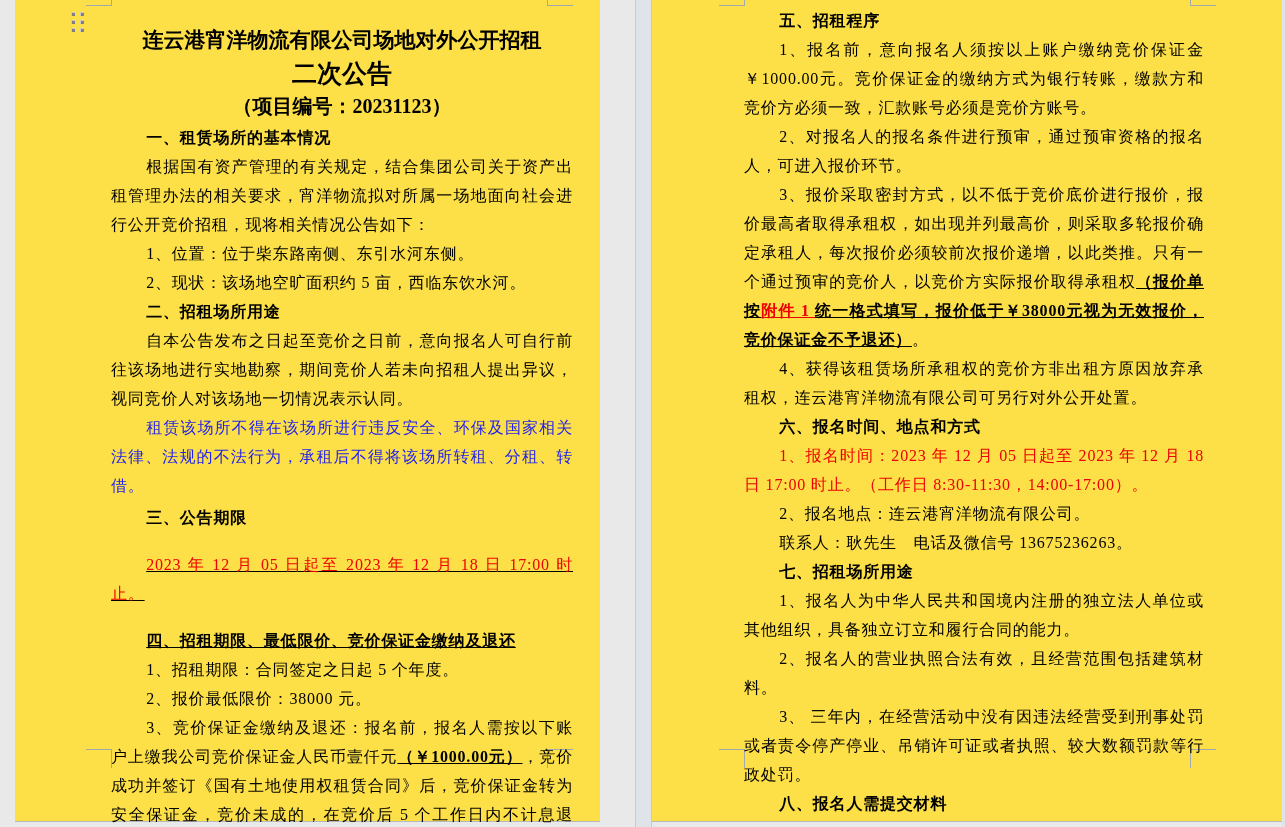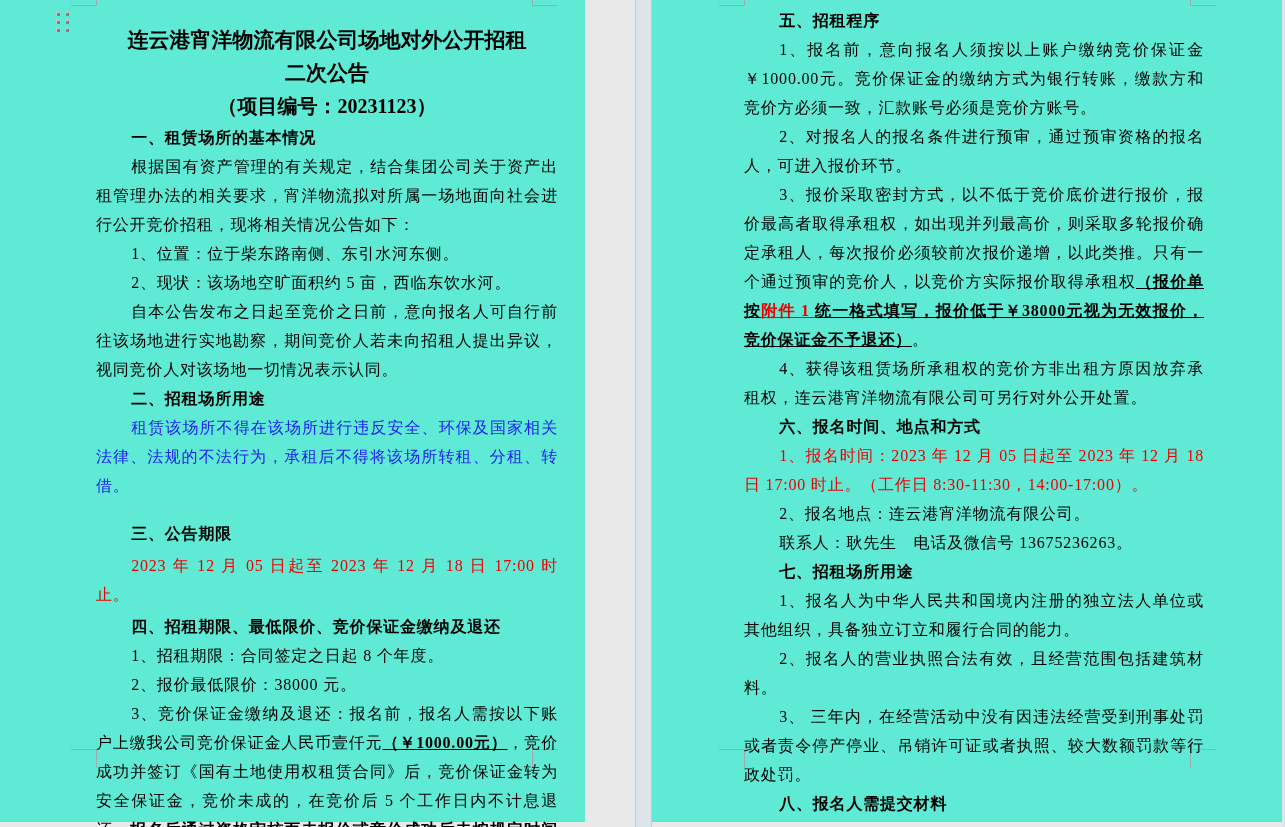--- a/index.html
+++ b/index.html
@@ -5,24 +5,24 @@
   html,body{margin:0;padding:0;}
   #screen{
     position:relative;
     width:1285px;height:827px;
     background:#e9e9e9;
     overflow:hidden;
     font-family:"Liberation Serif","DejaVu Serif",serif;
     color:#000;
   }
   .page{
-    position:absolute;top:0;height:821px;background:#5eead4;
+    position:absolute;top:0;height:821px;background:#fde047;
     border-bottom:1px solid #b6b9bc;
   }
-  #page-left{left:0;width:585px;}
+  #page-left{left:15px;width:585px;}
   #page-right{left:652px;width:630px;}
   #page-gap{
     position:absolute;top:0;left:635px;width:17px;height:827px;
     background:var(--c-gap,#dee4ea);
     border-left:1px solid #c6cbd0;border-right:1px solid #c6cbd0;
     box-sizing:border-box;
   }
   #right-edge{
     position:absolute;top:0;right:0;width:3px;height:827px;
     background:var(--c-gap,#dee4ea);
@@ -37,35 +37,35 @@
   
   .mark{position:absolute;background:var(--c-mark,#a2a8ad);}
   .mark.h{height:1px;width:26px;}
   .mark.v{width:1px;height:19px;}
   
   .content{position:absolute;top:0;}
   #content-left{left:96px;width:462px;}
   #content-right{left:92px;width:460px;top:6px;}
   .title-block{padding-top:24px;text-align:center;font-weight:bold;}
   .title-line1{font-size:21px;line-height:33px;}
-  .title-line2{font-size:21px;line-height:33px;}
+  .title-line2{font-size:25px;line-height:33px;}
   .title-line3{font-size:20px;line-height:33px;}
   .para{
     font-size:16px;line-height:29px;
     letter-spacing:0.8px;
     text-align:justify;text-justify:inter-ideograph;
     text-indent:2.2em;
   }
   .para.heading{font-weight:bold;}
   .para .bold{font-weight:bold;}
   .para .u{text-decoration:underline;}
   .para .red{color:var(--c-red,#ee0000);}
   .para .blue{color:var(--c-blue,#2222f0);}
-  .gap-lg{margin-top:19px;}
-  .gap-sm{margin-top:3px;}
+  .gap-lg{margin-top:3px;}
+  .gap-sm{margin-top:18px;text-decoration:underline;}
 </style>
 </head>
 <body>
 
 <div id="screen">
 
   <div id="page-left" class="page">
 
     <div class="mark v" style="left:96px;top:0;height:6px;"></div>
     <div class="mark h" style="left:71px;top:5px;"></div>
@@ -89,27 +89,27 @@
       <div class="title-block">
         <div class="title-line1">连云港宵洋物流有限公司场地对外公开招租</div>
         <div class="title-line2">二次公告</div>
         <div class="title-line3">（项目编号：20231123）</div>
       </div>
       <div id="paras-left">
           <div class="para heading"><span>一、租赁场所的基本情况</span></div>
           <div class="para"><span>根据国有资产管理的有关规定，结合集团公司关于资产出租管理办法的相关要求，宵洋物流拟对所属一场地面向社会进行公开竞价招租，现将相关情况公告如下：</span></div>
           <div class="para"><span>1、位置：位于柴东路南侧、东引水河东侧。</span></div>
           <div class="para"><span>2、现状：该场地空旷面积约 5 亩，西临东饮水河。</span></div>
+          <div class="para heading"><span>二、招租场所用途</span></div>
           <div class="para"><span>自本公告发布之日起至竞价之日前，意向报名人可自行前往该场地进行实地勘察，期间竞价人若未向招租人提出异议，视同竞价人对该场地一切情况表示认同。</span></div>
-          <div class="para heading"><span>二、招租场所用途</span></div>
           <div class="para"><span class="blue">租赁该场所不得在该场所进行违反安全、环保及国家相关法律、法规的不法行为，承租后不得将该场所转租、分租、转借。</span></div>
           <div class="para heading gap-lg"><span>三、公告期限</span></div>
           <div class="para gap-sm"><span class="red">2023 年 12 月 05 日起至 2023 年 12 月 18 日 17:00 时止。</span></div>
           <div class="para heading gap-sm"><span>四、招租期限、最低限价、竞价保证金缴纳及退还</span></div>
-          <div class="para"><span>1、招租期限：合同签定之日起 8 个年度。</span></div>
+          <div class="para"><span>1、招租期限：合同签定之日起 5 个年度。</span></div>
           <div class="para"><span>2、报价最低限价：38000 元。</span></div>
           <div class="para"><span>3、竞价保证金缴纳及退还：报名前，报名人需按以下账户上缴我公司竞价保证金人民币壹仟元</span><span class="bold u">（￥1000.00元）</span><span>，竞价成功并签订《国有土地使用权租赁合同》后，竞价保证金转为安全保证金，竞价未成的，在竞价后 5 个工作日内不计息退还；</span><span class="bold u">报名后通过资格审核而未报价或竞价成功后未按规定时间签订租赁合同的，竞价保证金不予退还。</span></div>
         </div>
     </div>
   </div>
 
   <div id="page-gap"></div>
 
   <div id="page-right" class="page">
     <div class="mark v" style="left:92px;top:0;height:6px;"></div>

